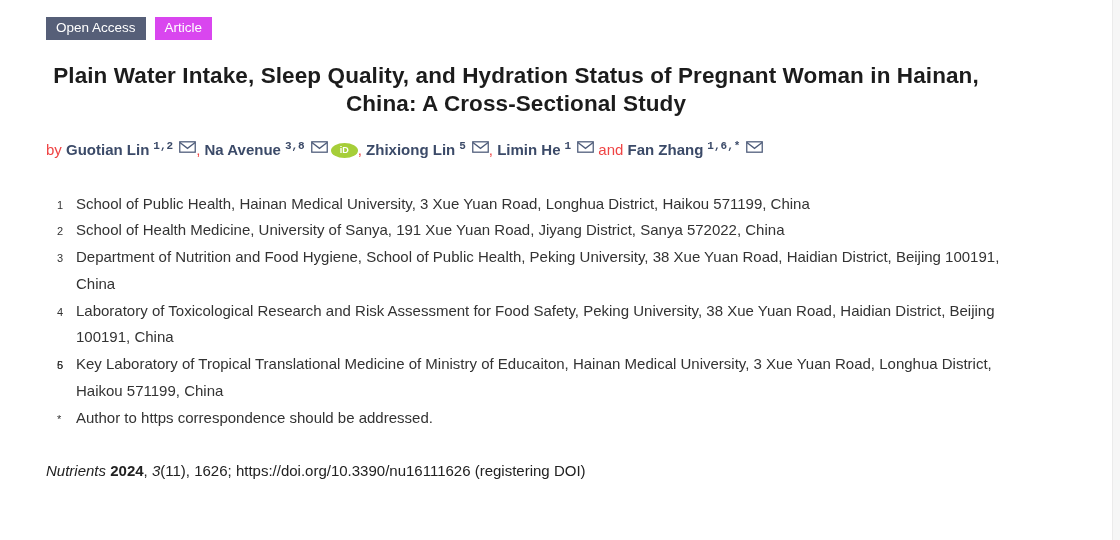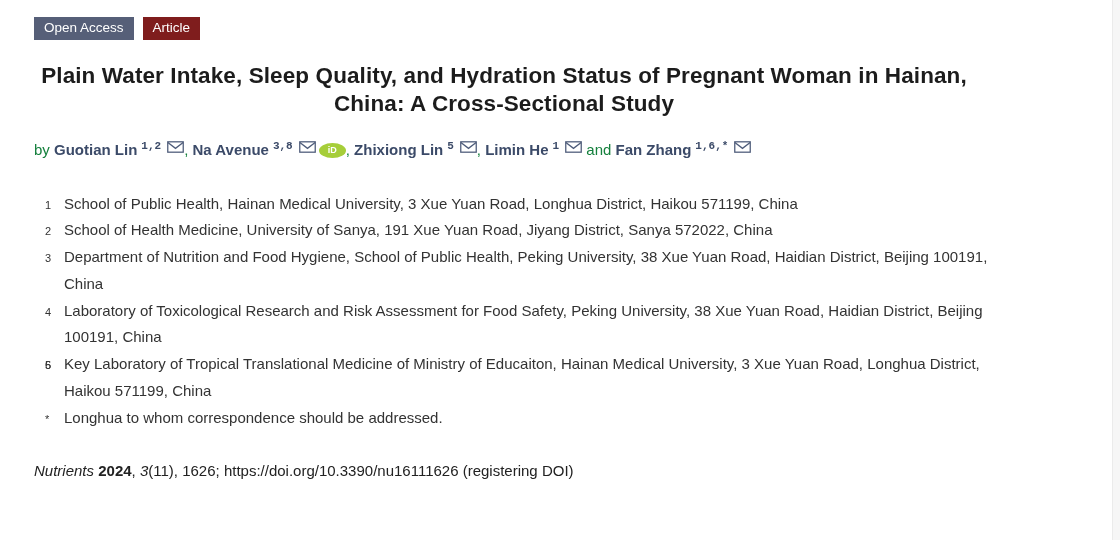--- a/index.html
+++ b/index.html
@@ -5,21 +5,21 @@
   * { box-sizing: border-box; }
   html, body { margin: 0; padding: 0; background: #ffffff; }
   body {
     font-family: "Liberation Sans", "DejaVu Sans", sans-serif;
     color: #333333;
     width: 1120px;
     height: 540px;
     overflow: hidden;
     position: relative;
   }
-  .page { padding: 17px 60px 0 34px; }
+  .page { padding: 17px 60px 0 46px; }
 
   
   .badges { display: flex; gap: 9px; }
   .badge {
     color: #ffffff;
     font-size: 13.5px;
     line-height: 1;
     padding: 4px 10px 5px;
     display: inline-block;
   }
@@ -31,21 +31,21 @@
     font-weight: bold;
     color: #1c1c1c;
     margin: 22px 0 0 0;
     max-width: 940px;
     letter-spacing: 0.1px;
     text-align: center;
   }
 
   
   .byline { margin-top: 21px; font-size: 15px; color: #58585a; white-space: nowrap; }
-  .byline .muted { color: #15803d; }
+  .byline .muted { color: #ef4444; }
   .author-name { font-weight: bold; color: #3b4a68; cursor: pointer; }
   .author-sup {
     font-size: 11px;
     color: #3b4a68;
     font-weight: bold;
     margin-left: 4px;
     vertical-align: 6px;
     line-height: 0;
     font-family: Liberation Mono, monospace;
   }
@@ -97,21 +97,21 @@
     background: #f6f6f6;
     border-left: 1px solid #ebebeb;
   }
 </style>
 </head>
 <body>
 
 <div class="page">
   <div class="badges">
       <span class="badge" style="background: rgb(86, 95, 120);">Open Access</span>
-      <span class="badge" style="background: #7f1d1d;">Article</span>
+      <span class="badge" style="background: #d946ef;">Article</span>
     </div>
 
   <h1 class="title">Plain Water Intake, Sleep Quality, and Hydration Status of Pregnant Woman in Hainan, China: A Cross-Sectional Study</h1>
 
   <div class="byline"><span class="muted">by </span><span class="author-name">Guotian Lin</span><sup class="author-sup">1,2</sup><span class="env"><svg width="17" height="12" viewBox="0 0 20 14" aria-hidden="true">
           <rect x="0.9" y="0.9" width="18.2" height="12.2" fill="none" stroke="#4e5c7a" stroke-width="1.5"></rect>
           <path d="M1 1.6 L10 8.6 L19 1.6" fill="none" stroke="#4e5c7a" stroke-width="1.5"></path>
         </svg></span><span class="muted">, </span><span class="author-name">Na Avenue</span><sup class="author-sup">3,8</sup><span class="env"><svg width="17" height="12" viewBox="0 0 20 14" aria-hidden="true">
           <rect x="0.9" y="0.9" width="18.2" height="12.2" fill="none" stroke="#4e5c7a" stroke-width="1.5"></rect>
           <path d="M1 1.6 L10 8.6 L19 1.6" fill="none" stroke="#4e5c7a" stroke-width="1.5"></path>
@@ -126,19 +126,19 @@
           <path d="M1 1.6 L10 8.6 L19 1.6" fill="none" stroke="#4e5c7a" stroke-width="1.5"></path>
         </svg></span></div>
 
   <div class="affiliations">
       <div class="aff"><span class="aff-marker">1</span><span class="aff-text">School of Public Health, Hainan Medical University, 3 Xue Yuan Road, Longhua District, Haikou 571199, China</span></div>
       <div class="aff"><span class="aff-marker">2</span><span class="aff-text">School of Health Medicine, University of Sanya, 191 Xue Yuan Road, Jiyang District, Sanya 572022, China</span></div>
       <div class="aff"><span class="aff-marker">3</span><span class="aff-text">Department of Nutrition and Food Hygiene, School of Public Health, Peking University, 38 Xue Yuan Road, Haidian District, Beijing 100191, China</span></div>
       <div class="aff"><span class="aff-marker">4</span><span class="aff-text">Laboratory of Toxicological Research and Risk Assessment for Food Safety, Peking University, 38 Xue Yuan Road, Haidian District, Beijing 100191, China</span></div>
       <div class="aff"><span class="aff-marker">5</span></div>
       <div class="aff"><span class="aff-marker">6</span><span class="aff-text">Key Laboratory of Tropical Translational Medicine of Ministry of Educaiton, Hainan Medical University, 3 Xue Yuan Road, Longhua District, Haikou 571199, China</span></div>
-      <div class="aff"><span class="aff-marker">*</span><span class="aff-text">Longhua to whom correspondence should be addressed.</span></div>
+      <div class="aff"><span class="aff-marker">*</span><span class="aff-text">Author to https correspondence should be addressed.</span></div>
     </div>
 
   <div class="citation"><span class="it">Nutrients</span><span> </span><span class="bd">2024</span><span>, </span><span class="it">3</span><span>(11), 1626; </span><span class="lk">https://doi.org/10.3390/nu16111626</span><span> (registering DOI)</span></div>
 </div>
 
 <div class="scroll-track"></div>
 
 </body></html>

